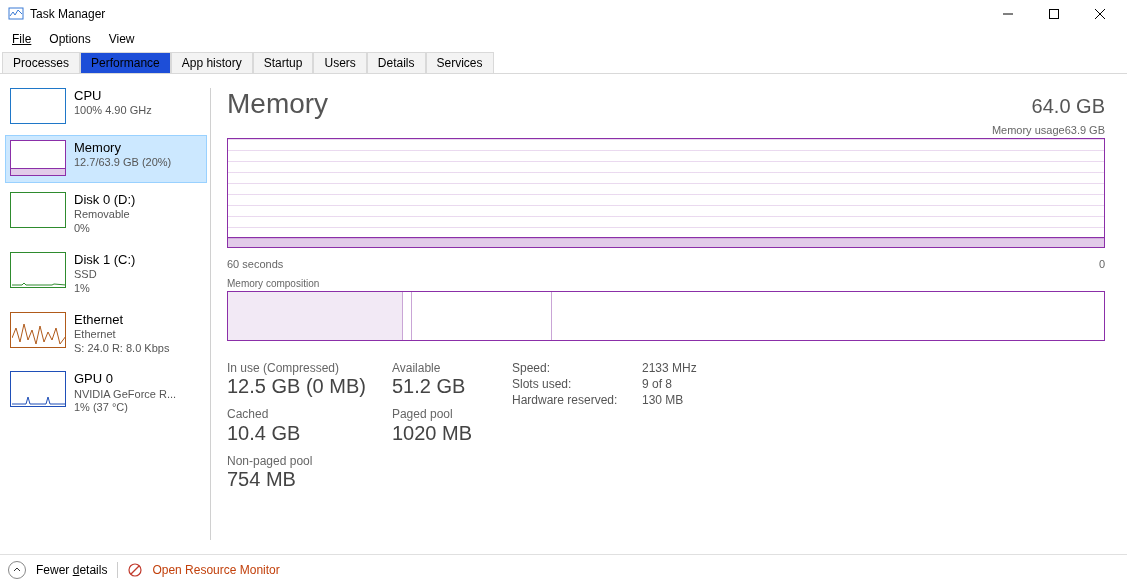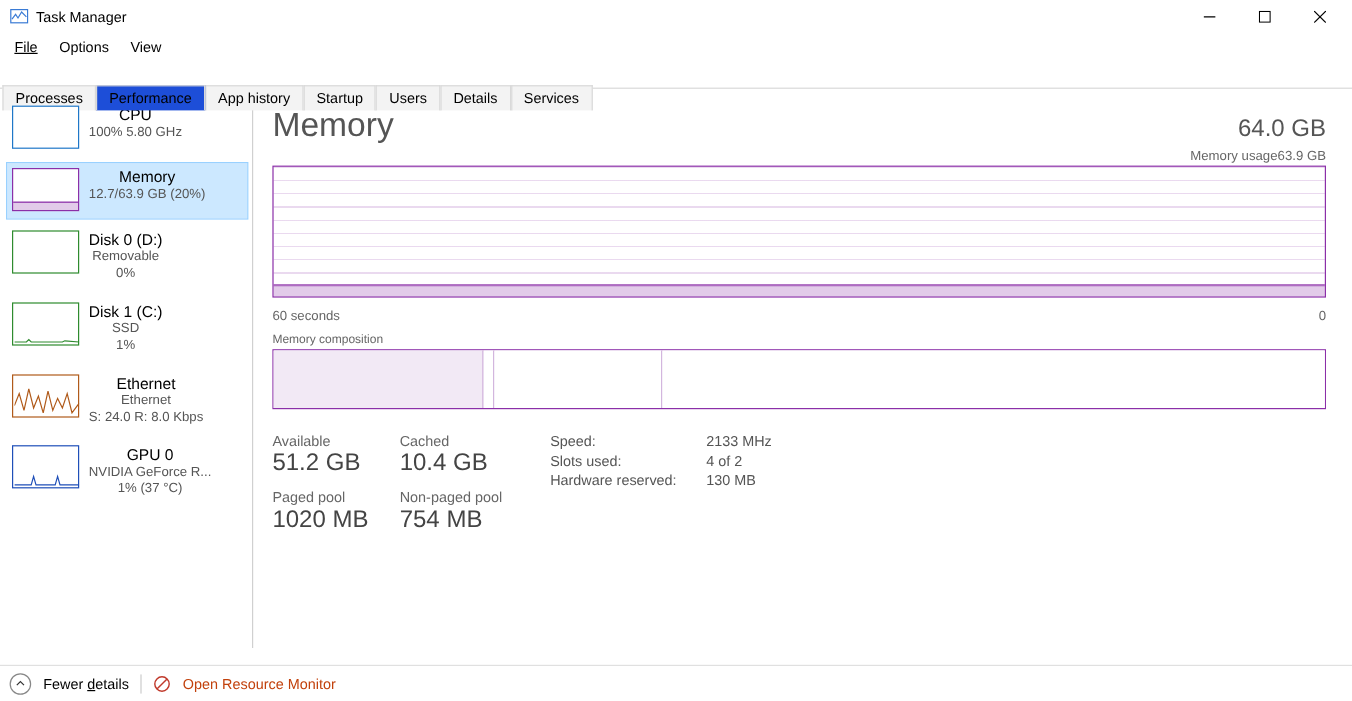--- a/index.html
+++ b/index.html
@@ -12,31 +12,31 @@
   .titlebar .spacer { flex: 1; }
   .winbtn { width: 46px; height: 28px; display: flex; align-items: center; justify-content: center; }
   .winbtn svg { width: 10px; height: 10px; }
 
   
   .menubar { display: flex; align-items: center; height: 22px; padding: 0 4px; gap: 2px; }
   .menuitem { padding: 2px 8px; font-size: 12px; }
 
   
   .tabs { display: flex; align-items: flex-end; height: 24px; border-bottom: 1px solid #d9d9d9; padding-left: 2px; }
-  .tab { padding: 3px 10px; font-size: 12px; border: 1px solid transparent; border-bottom: none; position: relative; top: 19px; background: #fff; }
+  .tab { padding: 3px 10px; font-size: 12px; border: 1px solid transparent; border-bottom: none; position: relative; top: 0; background: #fff; }
   .tab.active { border-color: #d9d9d9; background: #1d4ed8; z-index: 2; }
   .tab:not(.active) { background: #f3f3f3; border-color: #d9d9d9; }
   .tab:first-child { margin-left: 0; }
 
   
   .content { flex: 1; display: flex; overflow: hidden; }
 
   
   .sidebar { width: 210px; padding: 10px 4px 4px 6px; display: flex; flex-direction: column; gap: 6px; border-right: 0; }
-  .side-item { display: flex; align-items: flex-start; gap: 8px; padding: 4px 4px 6px 4px; border-radius: 0; cursor: default; text-align: center; }
+  .side-item { display: flex; align-items: flex-start; gap: 8px; padding: 4px 4px 6px 4px; border-radius: 0; cursor: default; }
   .side-item.selected { background: #cce8ff; outline: 1px solid #99d1ff; }
   .side-thumb { width: 56px; height: 36px; border: 1px solid #888; position: relative; background: #fff; flex: 0 0 56px; }
   .side-thumb.cpu { border-color: #1f77c8; }
   .side-thumb.mem { border-color: #8b2fa8; }
   .side-thumb.disk { border-color: #2e8b2e; }
   .side-thumb.eth { border-color: #b05a1a; }
   .side-thumb.gpu { border-color: #1f4fb8; }
   .side-text { display: flex; flex-direction: column; line-height: 1.25; }
   .side-title { font-size: 13px; }
   .side-sub { font-size: 11px; color: #555; }
@@ -134,21 +134,21 @@
 </div>
 
 <div class="content">
 
   <div class="sidebar">
 
     <div class="side-item">
       <div class="side-thumb cpu"></div>
       <div class="side-text">
         <div class="side-title">CPU</div>
-        <div class="side-sub">100% 5.80 GHz</div>
+        <div class="side-sub">100% 4.90 GHz</div>
       </div>
     </div>
 
     <div class="side-item selected">
       <div class="side-thumb mem">
         <div style="position:absolute;left:0;right:0;bottom:0;height:7px;background:rgba(139,47,168,0.25);border-top:1px solid #8b2fa8;"></div>
       </div>
       <div class="side-text">
         <div class="side-title">Memory</div>
         <div class="side-sub">12.7/63.9 GB (20%)</div>
@@ -230,20 +230,24 @@
     <div class="comp-label">Memory composition</div>
     <div class="comp-chart">
       <div class="comp-seg inuse"></div>
       <div class="comp-seg mod"></div>
       <div class="comp-seg standby"></div>
       <div class="comp-seg free"></div>
     </div>
 
     <div class="stats">
       <div class="stats-col left">
+        <div class="stat-pair">
+          <div class="stat-label">In use (Compressed)</div>
+          <div class="stat-value">12.5 GB (0 MB)</div>
+        </div>
         <div class="stat-pair">
           <div class="stat-label">Available</div>
           <div class="stat-value">51.2 GB</div>
         </div>
         <div class="stat-pair">
           <div class="stat-label">Cached</div>
           <div class="stat-value">10.4 GB</div>
         </div>
         <div class="stat-pair">
           <div class="stat-label">Paged pool</div>
@@ -255,21 +259,21 @@
         </div>
       </div>
 
       <div class="kv-col">
         <div class="kv-row">
             <div class="kv-key">Speed:</div>
             <div>2133 MHz</div>
           </div>
         <div class="kv-row">
             <div class="kv-key">Slots used:</div>
-            <div>4 of 2</div>
+            <div>9 of 8</div>
           </div>
         <div class="kv-row">
             <div class="kv-key">Hardware reserved:</div>
             <div>130 MB</div>
           </div>
       </div>
     </div>
   </div>
 </div>
 

